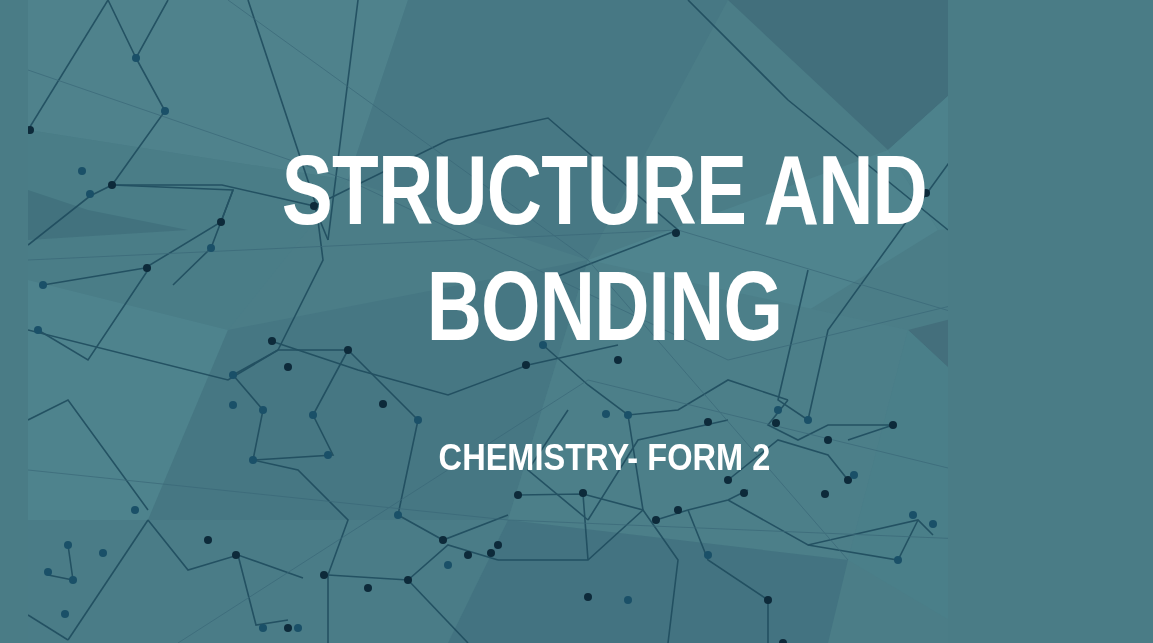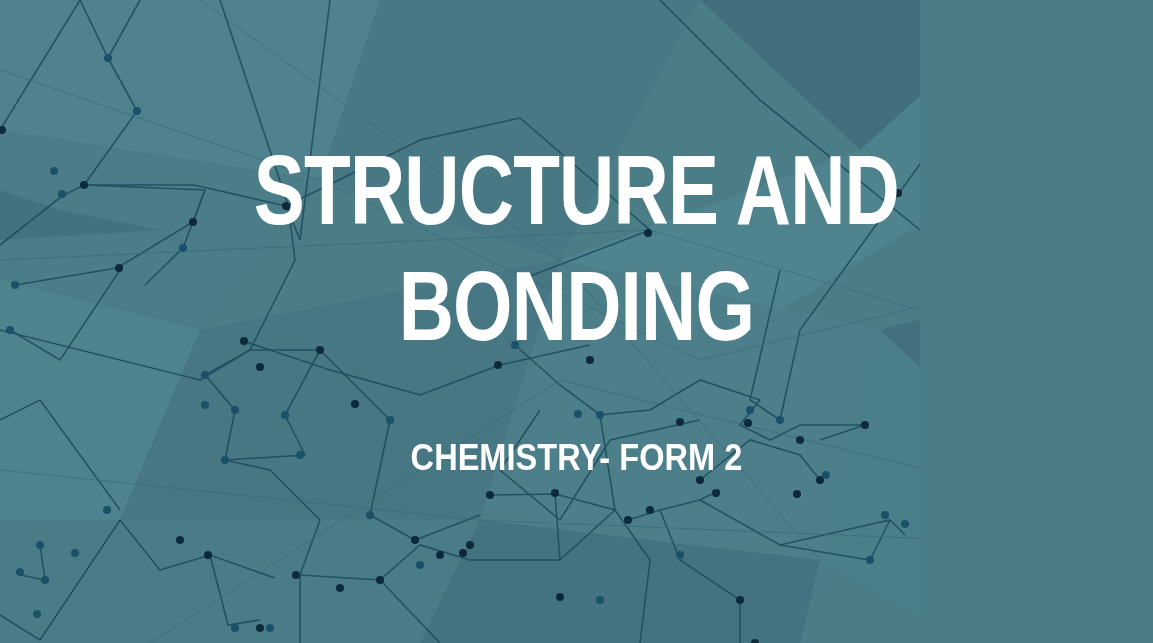--- a/index.html
+++ b/index.html
@@ -4,20 +4,21 @@
   <style>
     html, body { margin: 0; padding: 0; }
     body {
       width: 1153px; height: 643px; overflow: hidden;
       background: #4a7c86;
       font-family: "Liberation Sans", sans-serif;
     }
     .slide {
       position: relative; width: 920px; height: 643px; overflow: hidden;
       background: #4b7d87;
+      margin-left: 28px;
     }
     .bg { position: absolute; left: 0; top: 0; width: 1153px; height: 643px; }
     .title {
       position: absolute; left: 0; top: 132px; width: 1153px;
       text-align: center; color: #ffffff;
       font-family: "Liberation Sans", sans-serif;
       font-weight: bold; font-size: 98px; line-height: 116px;
       letter-spacing: -1px;
       transform: scaleX(0.78); transform-origin: 576px 0;
       margin: 0;

